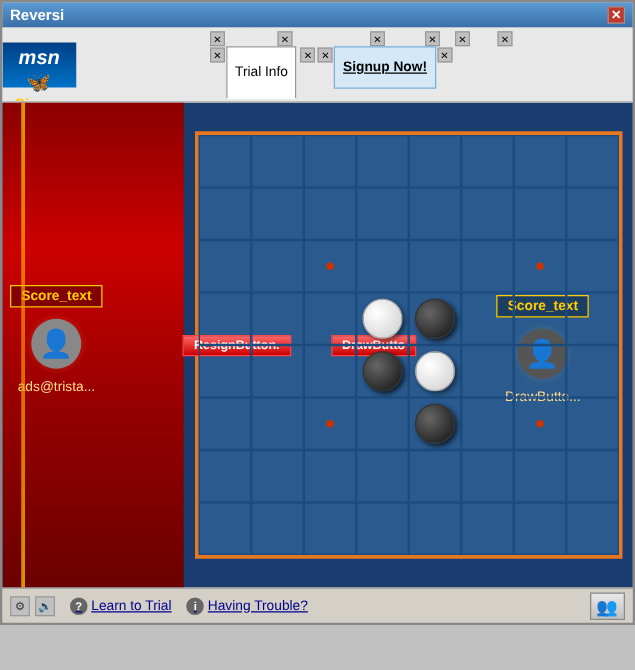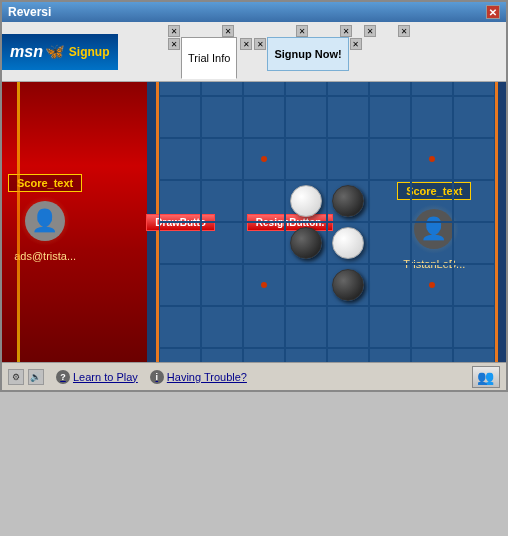--- a/index.html
+++ b/index.html
@@ -7,21 +7,21 @@
       width: 508px;
       height: 536px;
       overflow: hidden;
       font-family: Arial, sans-serif;
       background: #c0c0c0;
     }
 
     
     .window {
       width: 508px;
-      height: 392px;
+      height: 500px;
       border: 2px solid #888;
       display: flex;
       flex-direction: column;
       background: #d4d0c8;
     }
 
     .title-bar {
       background: linear-gradient(to bottom, #5b9bd5, #3a6ea8);
       color: white;
       font-size: 12px;
@@ -64,20 +64,21 @@
     .msn-logo {
       background: linear-gradient(to bottom, #003f87, #0072c6);
       color: white;
       font-size: 14px;
       font-weight: bold;
       padding: 4px 8px;
       display: flex;
       align-items: center;
       height: 36px;
       flex-shrink: 0;
+      flex-direction: column;
     }
 
     .msn-logo .msn-text {
       font-style: italic;
       font-weight: 900;
       font-size: 16px;
       color: white;
     }
 
     .msn-logo .games-text {
@@ -130,20 +131,21 @@
     .signup-tab {
       background: #d4e8f7;
       border: 1px solid #7bafd4;
       font-size: 11px;
       font-weight: bold;
       padding: 16px 6px;
       cursor: pointer;
       display: flex;
       align-items: center;
       height: 22px;
+      text-decoration: underline;
     }
 
     
     .main-content {
       display: flex;
       flex: 1;
       overflow: hidden;
       background: #1a3c6e;
     }
 
@@ -458,33 +460,33 @@
         <div class="avatar-glow">
           <div class="avatar-circle">
             <span class="avatar-person">👤</span>
           </div>
         </div>
         <div class="player-name">ads@trista...</div>
       </div>
 
       <div class="divider-line"></div>
 
+      <button class="action-btn">ResignButton.</button>
       <button class="action-btn">DrawButto</button>
-      <button class="action-btn">ResignButton.</button>
 
       <div class="divider-line"></div>
 
       <div class="player2-section">
         <div class="score-label">Score_text</div>
         <div class="avatar-glow">
           <div class="avatar-circle avatar-dark">
             <span class="avatar-person">👤</span>
           </div>
         </div>
-        <div class="player-name">TristanLeB...</div>
+        <div class="player-name">DrawButto...</div>
       </div>
 
     </div>
 
     <div class="board-area">
       <div class="board-container">
         <div class="board-grid" id="board-grid">
 
         <div class="cell"></div>
             <div class="cell"></div>
@@ -575,21 +577,21 @@
   </div>
 
   <div class="status-bar">
     <div class="status-icons">
       <div class="status-icon-box">⚙</div>
       <div class="status-icon-box">🔊</div>
     </div>
 
     <div class="status-link">
       <div class="help-btn">?</div>
-      <span>Learn to Play</span>
+      <span>Learn to Trial</span>
     </div>
 
     <div class="status-link">
       <div class="help-btn">i</div>
       <span>Having Trouble?</span>
     </div>
 
     <div class="spacer"></div>
 
     <div class="people-icon-btn">

